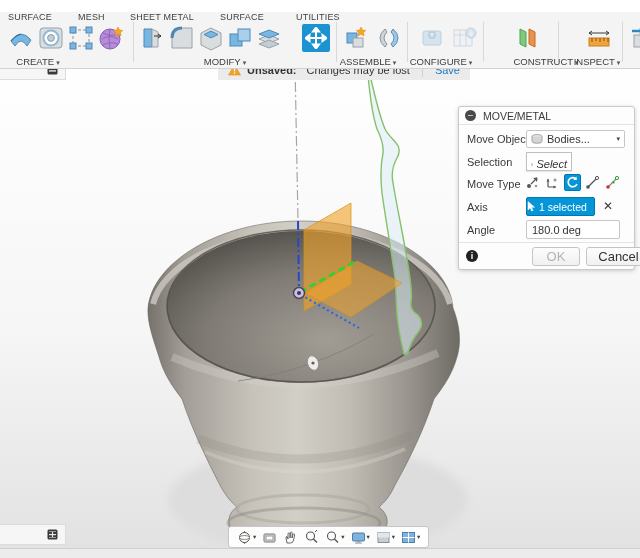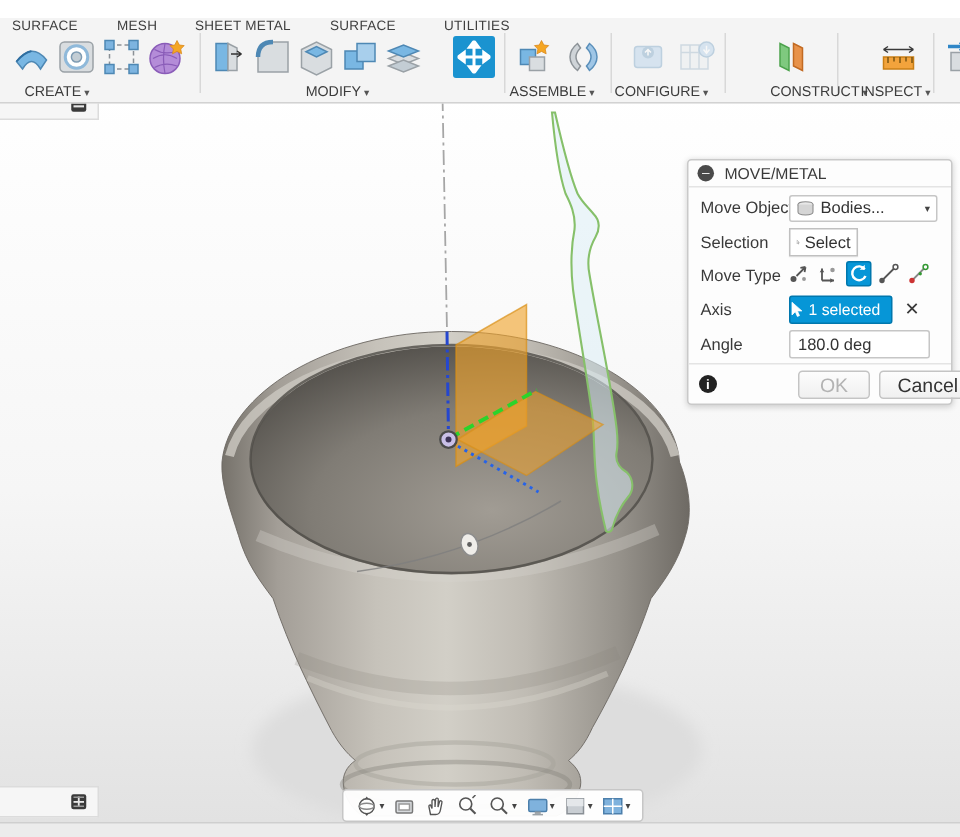--- a/index.html
+++ b/index.html
@@ -54,21 +54,21 @@
   .dlg-title { font-size:10.5px; color:#3a3a3a; }
   .dlg-row { position:absolute; left:0; width:100%; height:20px; }
   .dlg-label { position:absolute; left:8px; top:4px; color:#3a3a3a; }
   .r-moveobj { top:22px; } .r-sel { top:45px; } .r-type { top:67px; } .r-axis { top:90px; } .r-angle { top:113px; }
   .dropdown { position:absolute; left:67px; top:1px; width:99px; height:18px; background:#fff;
               border:1px solid #c6c6c6; border-radius:2px; display:flex; align-items:center; padding:0 4px; }
   .dropdown .body-ic { width:12px; height:10px; margin-right:4px; }
   .dropdown .dd-caret { margin-left:auto; font-size:7px; color:#444; }
   .btn-select { position:absolute; left:67px; top:0px; width:46px; height:19px; background:#fff;
                 border:1px solid #c0c0c0; box-shadow:0 1px 1px rgba(0,0,0,.08);
-                display:flex; align-items:center; padding:0 4px; }
+                display:flex; align-items:flex-end; padding:0 4px;font-style:italic; }
   .cursor-ic { width:9px; height:11px; margin-right:3px; }
   .mt-icons { position:absolute; left:65px; top:0; display:flex; gap:3px; align-items:center; }
   .mt { width:17px; height:17px; display:flex; align-items:center; justify-content:center; }
   .mt svg { width:15px; height:15px; }
   .mt.active { background:#0696d7; border:1px solid #0077ad; border-radius:2px; }
   .btn-axis { position:absolute; left:67px; top:0; width:69px; height:19px; background:#0696d7;
               border:1px solid #0077ad; border-radius:2px; color:#fff; display:flex;
               align-items:center; padding:0 0; font-size:10.5px; }
   .axis-x { position:absolute; left:144px; top:2px; font-size:12px; color:#3a3a3a; cursor:pointer; }
   .angle-input { position:absolute; left:67px; top:0; width:94px; height:19px; border:1px solid #c6c6c6;
@@ -342,20 +342,31 @@
     <line x1="298" y1="164" x2="299" y2="236" stroke="#2547cf" stroke-width="2" stroke-dasharray="9 3 2 3"></line>
     <line x1="300" y1="235" x2="358" y2="203" stroke="#2bd42b" stroke-width="2.6" stroke-dasharray="7 4"></line>
     <line x1="301" y1="238" x2="359" y2="271" stroke="#2663e8" stroke-width="2" stroke-dasharray="2 3"></line>
 
     <g>
       <circle cx="299" cy="236" r="5.5" fill="#c9bfe8" stroke="#4a4a4a" stroke-width="1.5"></circle>
       <circle cx="299" cy="236" r="2" fill="#3d3358"></circle>
     </g>
   </svg>
 
+  <div class="unsaved">
+    <svg class="warn" viewBox="0 0 14 13">
+      <path d="M7 0.5 L13.5 12 H0.5 Z" fill="#f0a32a" stroke="#d88e14" stroke-width=".6"></path>
+      <rect x="6.3" y="4" width="1.4" height="4" fill="#fff"></rect>
+        <rect x="6.3" y="9.2" width="1.4" height="1.4" fill="#fff"></rect>
+    </svg>
+    <span class="bold">Unsaved:</span>
+    <span class="msg">Changes may be lost</span>
+    <span class="sep"></span>
+    <span class="save">Save</span>
+  </div>
 
   <div class="side-tab top">
     <svg viewBox="0 0 11 11">
       <rect x="0.5" y="0.5" width="10" height="10" rx="1.5" fill="#3a3a3a"></rect>
       <rect x="2" y="3.4" width="7" height="1.4" fill="#e8e8e8"></rect>
         <rect x="2" y="6.2" width="7" height="1.4" fill="#e8e8e8"></rect>
     </svg>
   </div>
   <div class="side-tab bottom">
     <svg viewBox="0 0 11 11">

